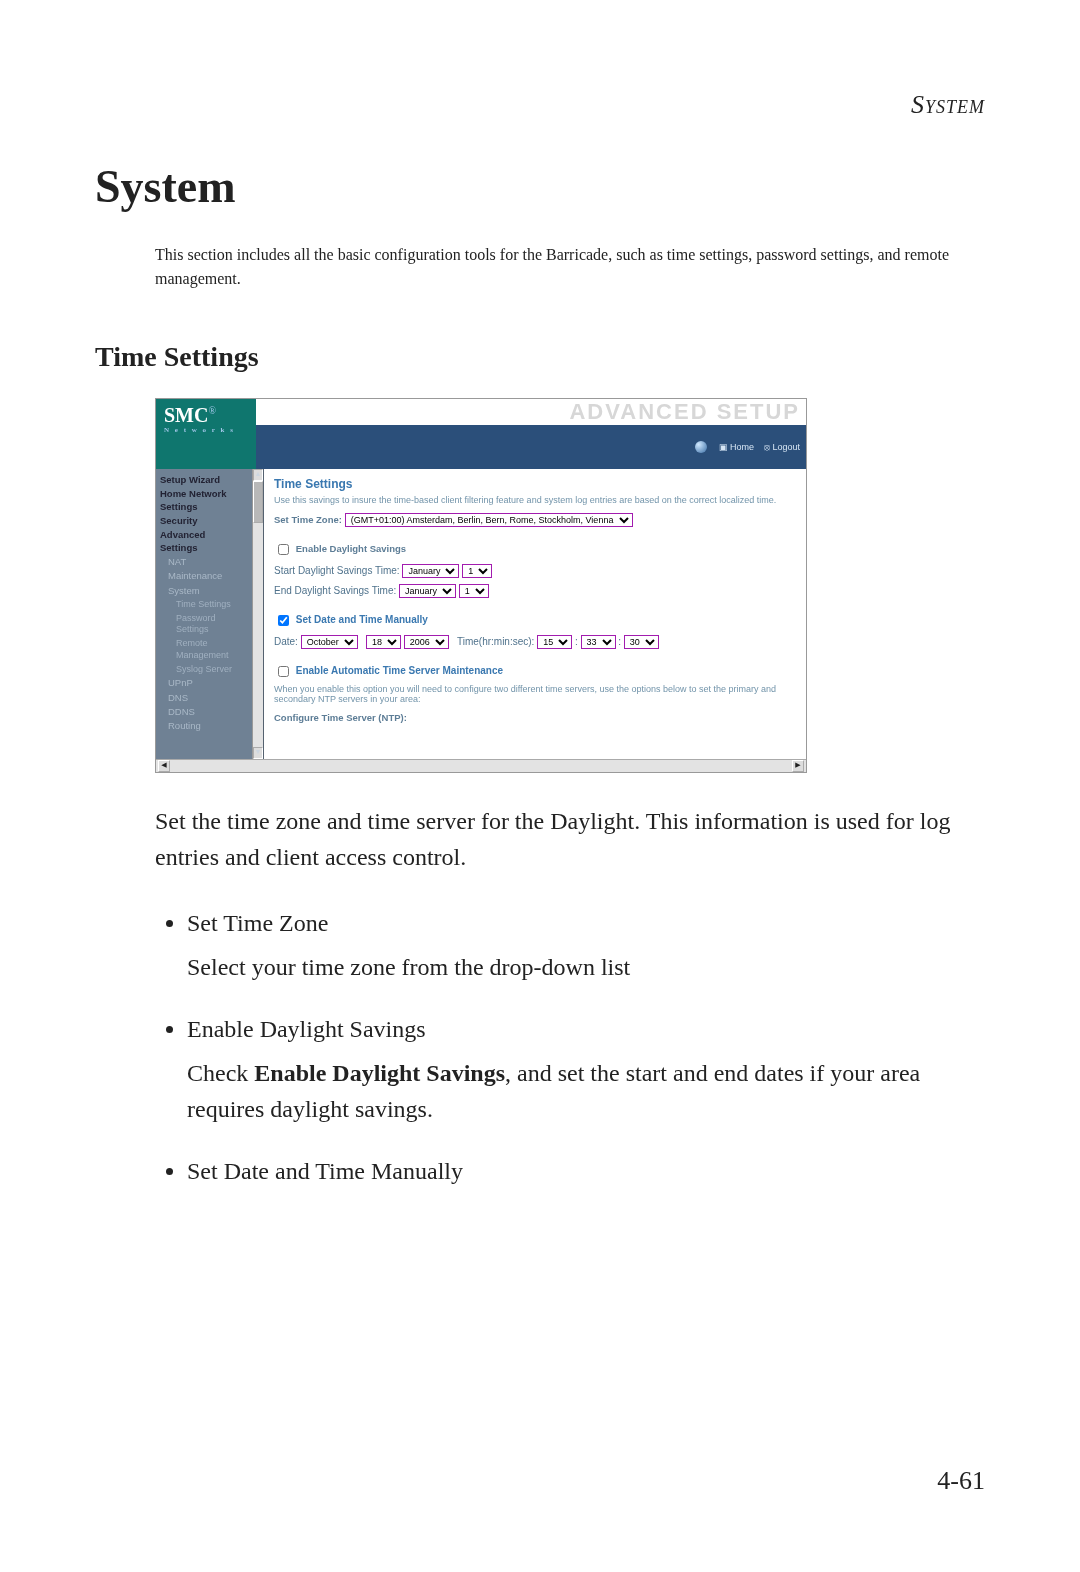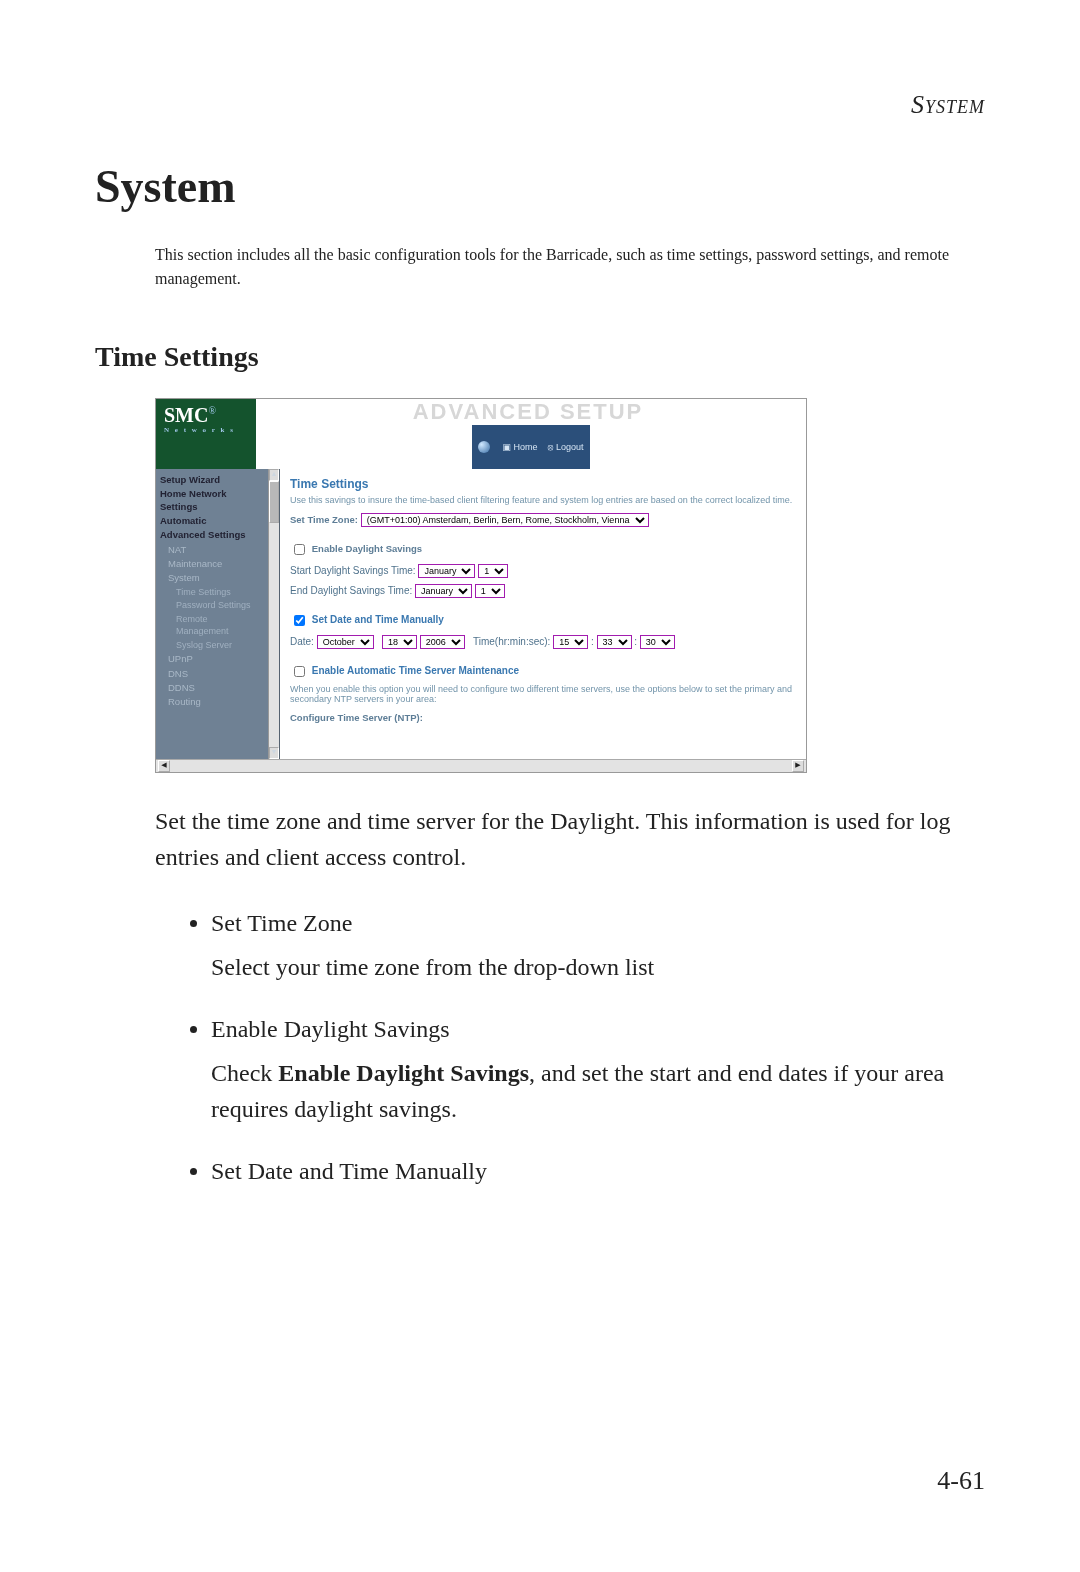--- a/index.html
+++ b/index.html
@@ -49,37 +49,36 @@
     background: #fff;
     font-family: Verdana, Arial, sans-serif;
     font-size: 10px;
   }
   .shot-header {
     display: flex;
     align-items: stretch;
   }
   .shot-logo-area {
     width: 100px;
-    background: #14532d;
+    background: #0f766e;
     color: #fff;
     font-family: "Times New Roman", serif;
     font-weight: bold;
     font-size: 20px;
     padding: 5px 8px 2px 8px;
     box-sizing: border-box;
   }
   .shot-logo-area sup { font-size: 10px; color: #9fc6e7; font-family: Verdana; font-weight: normal; }
   .shot-logo-sub { font-size: 7px; letter-spacing: 2px; color: #9fc6e7; line-height: 6px; display:block;}
   .shot-title-area {
     flex: 1;
     background: #fff;
     display: flex;
     flex-direction: column;
     justify-content: flex-end;
-    align-items: center;
   }
   .shot-big-title {
     text-align: right;
     font-size: 22px;
     font-weight: bold;
     color: #d7d7d7;
     letter-spacing: 2px;
     padding-right: 6px;
   }
   .shot-topbar {
@@ -96,21 +95,21 @@
     width: 12px; height: 12px; border-radius: 50%;
     background: radial-gradient(circle at 30% 30%, #cfe8ff, #3a6ea5);
     display: inline-block;
     margin-right: 2px;
   }
   .shot-body {
     display: flex;
     height: 290px;
   }
   .sidebar {
-    width: 124px;
+    width: 108px;
     background: #6f8194;
     color: #cdd7e1;
     padding: 4px 20px 4px 4px;
     box-sizing: border-box;
     border-right: 1px solid #556270;
     font-size: 9.5px;
     line-height: 1.3;
     overflow: hidden;
     position: relative;
   }
@@ -178,21 +177,21 @@
     gap:2px;
   }
   .hscroll-bottom .btn { width:10px;height:10px;background:#ddd;border:1px outset #fff;font-size:7px;text-align:center;line-height:8px;}
   .after-shot {
     font-size: 24px;
     line-height: 1.5;
     margin: 0 0 30px 60px;
   }
   ul.bullets {
     list-style-type: disc;
-    margin: 0 0 0 116px;
+    margin: 0 0 0 92px;
     padding: 0;
     font-size: 24px;
     line-height: 1.5;
   }
   ul.bullets > li { margin-bottom: 26px; }
   ul.bullets .head { display:block; margin-bottom: 8px;}
   ul.bullets .body { display:block; font-size: 24px;}
   .page-num {
     position: absolute;
     bottom: 76px;
@@ -221,21 +220,21 @@
           <span class="globe-icon"></span>
           <span>▣ <span>Home</span></span>
           <span>⦻ <span>Logout</span></span>
         </div>
       </div>
     </div>
     <div class="shot-body">
       <div class="sidebar">
         <div class="item bold">Setup Wizard</div>
         <div class="item bold">Home Network Settings</div>
-        <div class="item bold">Automatic</div>
+        <div class="item bold">Security</div>
         <div class="item bold">Advanced Settings</div>
         <div class="item sub">NAT</div>
         <div class="item sub">Maintenance</div>
         <div class="item sub active">System</div>
         <div class="item sub2">Time Settings</div>
         <div class="item sub2">Password Settings</div>
         <div class="item sub2">Remote Management</div>
         <div class="item sub2">Syslog Server</div>
         <div class="item sub">UPnP</div>
         <div class="item sub">DNS</div>

